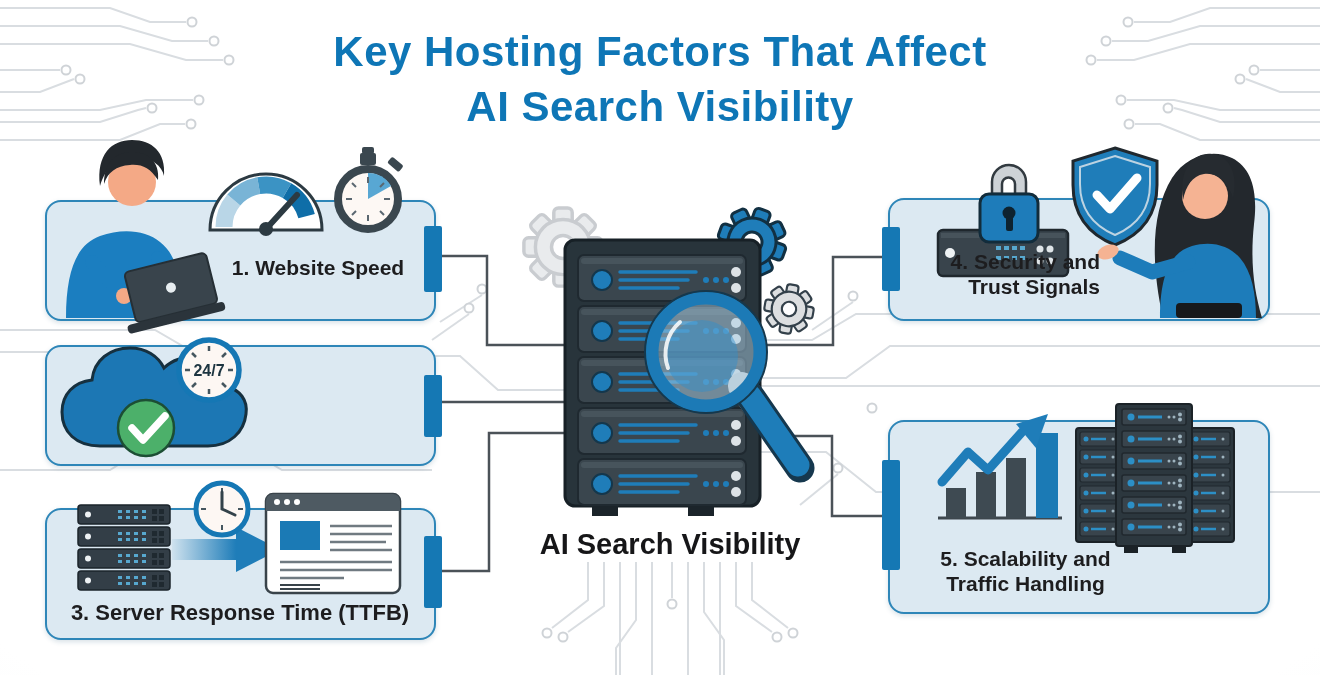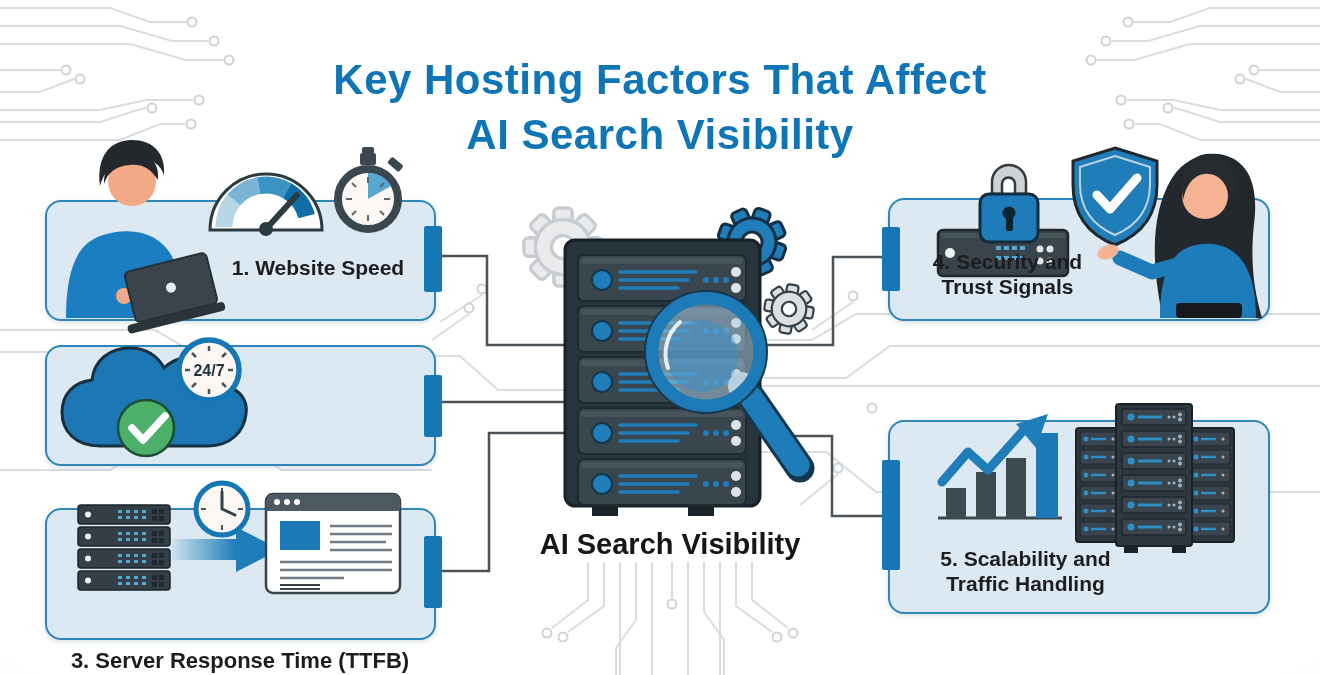--- a/index.html
+++ b/index.html
@@ -8,21 +8,21 @@
     background:radial-gradient(120% 140% at 50% 45%, #ffffff 55%, #edf1f4 100%);}
   .canvas{position:relative;width:1320px;height:675px;}
   svg.layer{position:absolute;left:0;top:0;pointer-events:none;}
   .bg{z-index:0}.conn{z-index:1}.art{z-index:3}
   .panel{position:absolute;z-index:2;background:#dce9f2;border:2px solid #2e86b8;
     border-radius:16px;box-shadow:0 2px 5px rgba(40,90,120,.18);}
   .tab{position:absolute;width:18px;background:#1578b4;border-radius:2px;}
   .tab.r{right:-8px}.tab.l{left:-8px}
   .lbl{position:absolute;z-index:4;color:#1d1d1f;font-weight:bold;line-height:1.18;}
   .lbl .ln{display:block;}
-  .title{position:absolute;z-index:4;left:0;top:52px;width:100%;text-align:center;
+  .title{position:absolute;z-index:4;left:0;top:24px;width:100%;text-align:center;
     color:#0e76b6;font-weight:bold;font-size:42px;line-height:1.32;letter-spacing:.5px;}
   .hub-label{position:absolute;z-index:4;left:505px;top:528px;width:330px;text-align:center;
     color:#161618;font-weight:bold;font-size:29px;}
 </style>
 </head>
 <body>
 
 <div class="canvas">
 
   <svg class="layer bg" width="1320" height="675" viewBox="0 0 1320 675">
@@ -410,24 +410,24 @@
   </svg>
 
   <div class="title">
     <span class="ln" style="display:block">Key Hosting Factors That Affect</span>
     <span class="ln" style="display:block">AI Search Visibility</span>
   </div>
 
   <div class="lbl" style="left:218px;top:256px;width:200px;text-align:center;font-size:21px;">
     <span class="ln">1. Website Speed</span>
   </div>
-  <div class="lbl" style="left:60px;top:600px;width:360px;text-align:center;font-size:22px;margin-top:48px;">
+  <div class="lbl" style="left:60px;top:600px;width:360px;text-align:center;font-size:22px;">
     <span class="ln">3. Server Response Time (TTFB)</span>
   </div>
-  <div class="lbl" style="left:915px;top:250px;width:185px;text-align:center;font-size:21px;">
+  <div class="lbl" style="left:915px;top:250px;width:185px;text-align:right;font-size:21px;">
     <span class="ln">4. Security and</span>
     <span class="ln">Trust Signals</span>
   </div>
   <div class="lbl" style="left:928px;top:547px;width:195px;text-align:center;font-size:21px;">
     <span class="ln">5. Scalability and</span>
     <span class="ln">Traffic Handling</span>
   </div>
 
   <div class="hub-label">AI Search Visibility</div>
 

